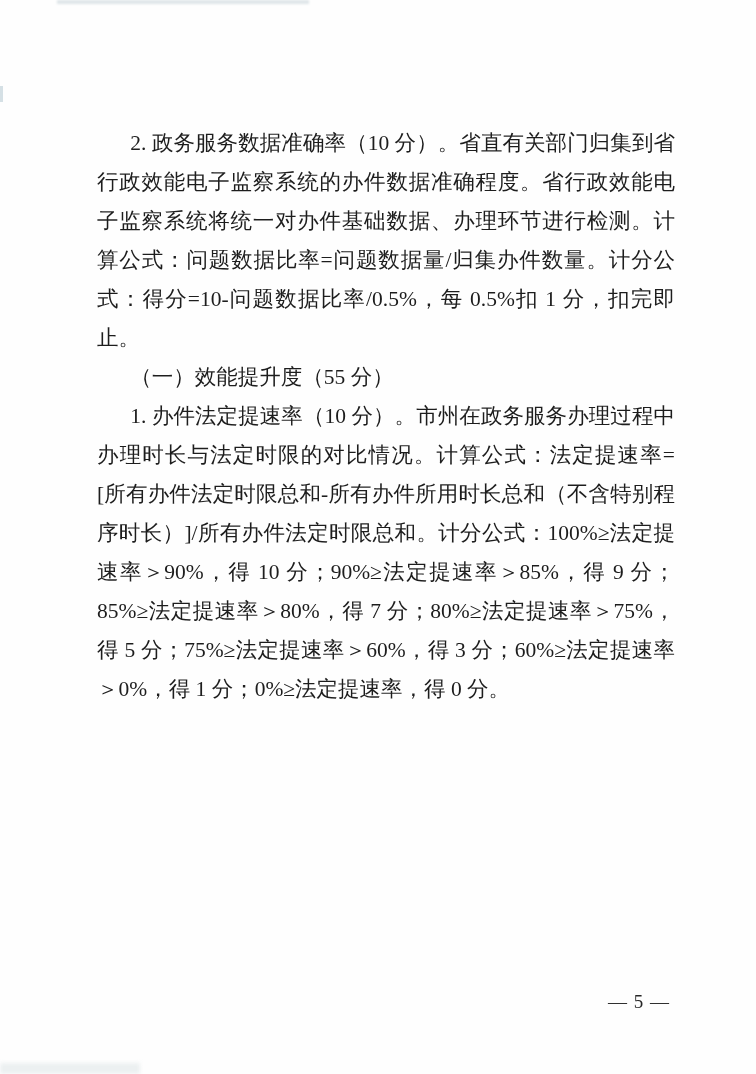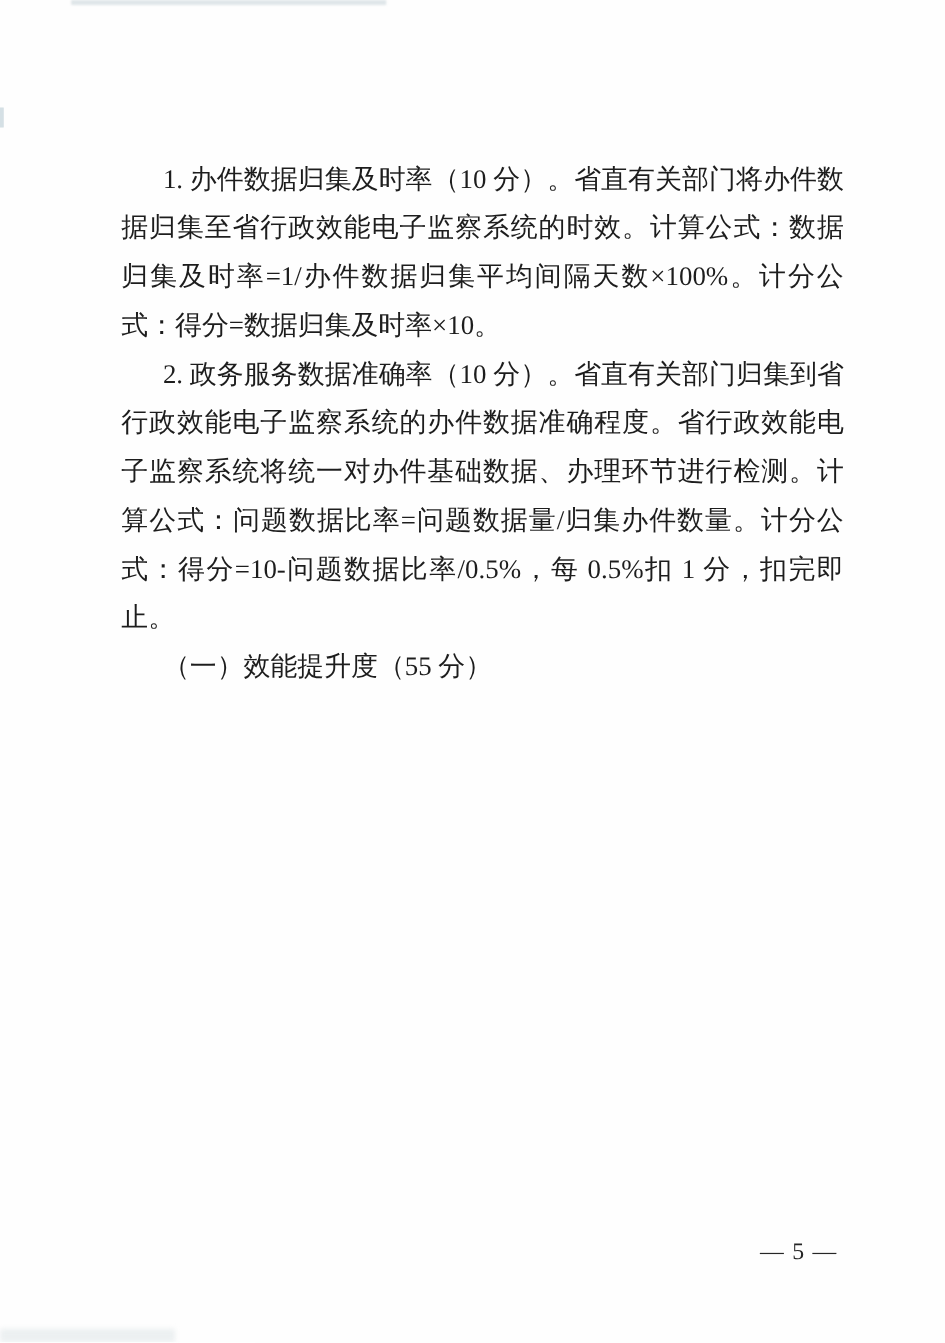--- a/index.html
+++ b/index.html
@@ -82,26 +82,26 @@
 <body>
 
 <div class="page">
 
   <div class="artifact-top"></div>
   <div class="artifact-left"></div>
   <div class="artifact-bottom"></div>
 
   <main class="body-text">
 
-    <p class="para">1. 办件数据归集及时率（10 分）。省直有关部门将办件数据归集至省行政效能电子监察系统的时效。计算公式：数据归集及时率=1/办件数据归集平均间隔天数×100%。计分公式：得分=数据归集及时率×10。</p>
 
     <p class="para">2. 政务服务数据准确率（10 分）。省直有关部门归集到省行政效能电子监察系统的办件数据准确程度。省行政效能电子监察系统将统一对办件基础数据、办理环节进行检测。计算公式：问题数据比率=问题数据量/归集办件数量。计分公式：得分=10-问题数据比率/0.5%，每 0.5%扣 1 分，扣完即止。</p>
 
 
     <p class="para">（一）效能提升度（55 分）</p>
 
+    <p class="para">1. 办件法定提速率（10 分）。市州在政务服务办理过程中办理时长与法定时限的对比情况。计算公式：法定提速率=[所有办件法定时限总和-所有办件所用时长总和（不含特别程序时长）]/所有办件法定时限总和。计分公式：100%≥法定提速率＞90%，得 10 分；90%≥法定提速率＞85%，得 9 分；85%≥法定提速率＞80%，得 7 分；80%≥法定提速率＞75%，得 5 分；75%≥法定提速率＞60%，得 3 分；60%≥法定提速率＞0%，得 1 分；0%≥法定提速率，得 0 分。</p>
 
 
   </main>
 
   <footer class="page-number">— 5 —</footer>
 
 </div>
 
 </body></html>

